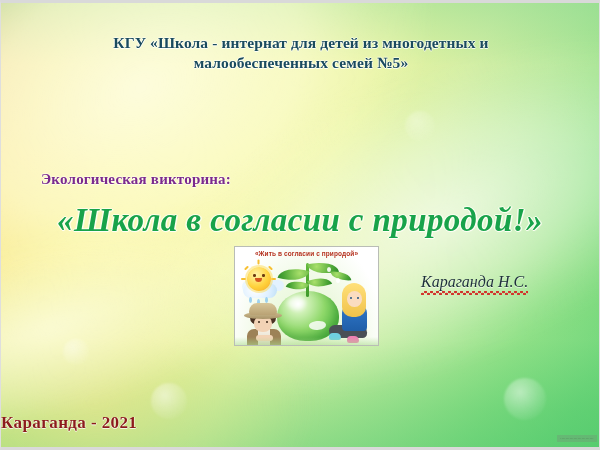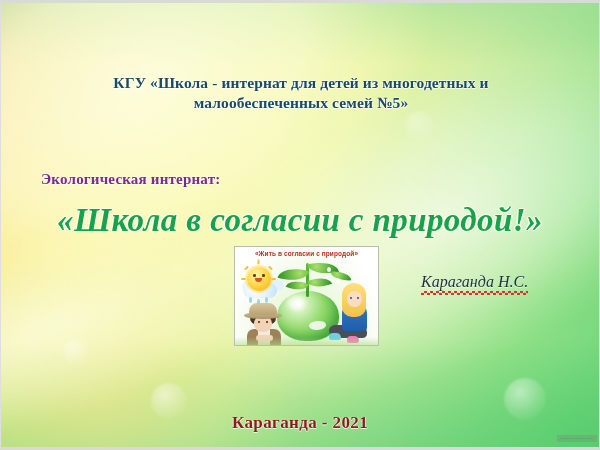--- a/index.html
+++ b/index.html
@@ -144,21 +144,20 @@
     font-size: 15.5px;
     font-weight: bold;
     line-height: 1.32;
     color: #1a4b5e;
     letter-spacing: .1px;
     text-shadow:
       0 1px 0 rgba(255,255,255,0.85),
       1px 0 0 rgba(255,255,255,0.55),
       -1px 0 0 rgba(255,255,255,0.55),
       0 -1px 0 rgba(255,255,255,0.55);
-    margin-top: 40px;
   }
 
   .quiz-label {
     position: absolute;
     left: 40px;
     top: 168px;
     font-size: 15px;
     font-weight: bold;
     color: #7b2a8d;
     letter-spacing: .2px;
@@ -228,21 +227,20 @@
       radial-gradient(circle at 4.5px 1px, #d2342c 1.1px, rgba(210,52,44,0) 1.6px);
     background-size: 6px 4px;
     background-repeat: repeat-x;
   }
 
   .city-year {
     position: absolute;
     left: 0;
     right: 0;
     top: 410px;
-    text-align: center;
     font-size: 17px;
     font-weight: bold;
     color: #8c1b1b;
     letter-spacing: .4px;
     text-shadow:
       0 1px 0 rgba(255,255,255,0.75),
       -1px 0 0 rgba(255,255,255,0.45),
       1px 0 0 rgba(255,255,255,0.45);
   }
 
@@ -530,21 +528,21 @@
   <div class="bubble bubble-a"></div>
   <div class="bubble bubble-b"></div>
   <div class="bubble bubble-c"></div>
   <div class="bubble bubble-d"></div>
 
   <div class="school-title layer">
     <div>КГУ «Школа - интернат для детей из многодетных и</div>
     <div>малообеспеченных семей №5»</div>
   </div>
 
-  <div class="quiz-label layer">Экологическая интернат:</div>
+  <div class="quiz-label layer">Экологическая викторина:</div>
 
   <div class="main-title layer">«Школа в согласии с природой!»</div>
 
   <div class="picture layer">
     <div class="pic-sky"></div>
     <div class="pic-caption">«Жить в согласии с природой»</div>
 
     <div class="pic-cloud"></div>
     <div class="pic-rain" style="left:14px; top:50px;"></div>
     <div class="pic-rain" style="left:22px; top:52px;"></div>

